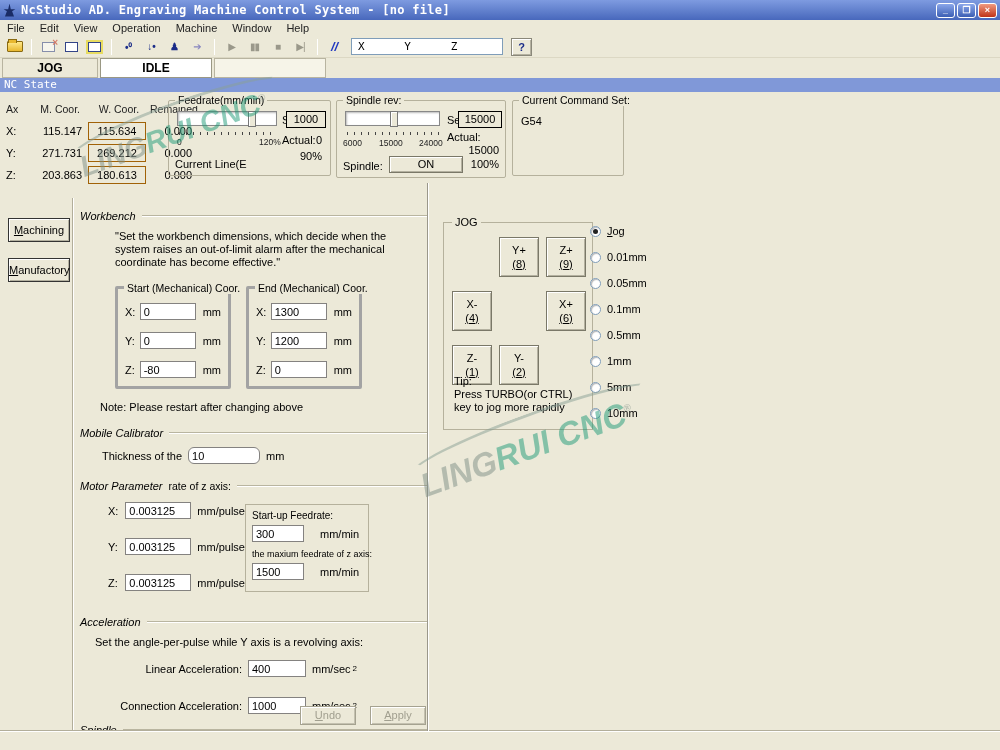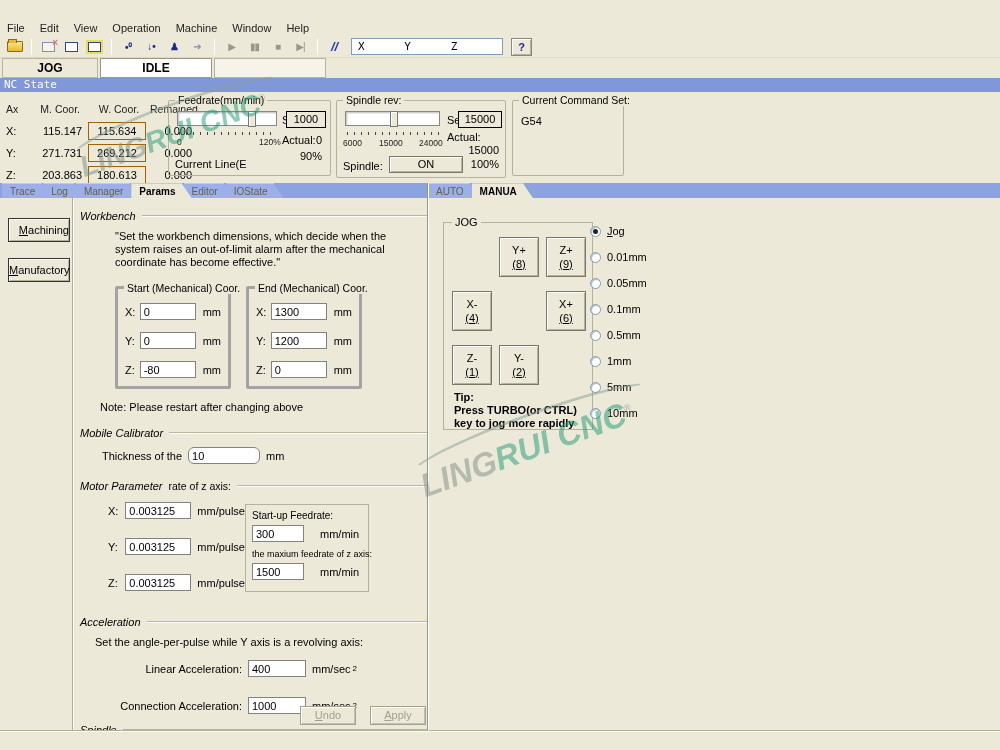--- a/index.html
+++ b/index.html
@@ -68,21 +68,21 @@
 .tabs{position:absolute;top:0;display:flex;height:15px;}
 .tabs-l{left:2px;} .tabs-r{left:428px;}
 .tab{height:15px;line-height:15px;padding:0 16px 0 8px;font-size:10px;color:#62604e;background:#9cafe6;
   clip-path:polygon(0 0,calc(100% - 10px) 0,100% 100%,0 100%);margin-right:-8px;border-top:1px solid #cfccba;}
 .tab.on{background:#ece9d8;color:#000;font-weight:bold;z-index:2;}
 
 .main{position:absolute;top:198px;left:0;right:0;bottom:19px;background:#ece9d8;}
 .vdiv1{position:absolute;left:72px;top:0;bottom:0;border-left:1px solid #b2ae9a;border-right:1px solid #fff;}
 .vdiv2{position:absolute;left:427px;top:-15px;bottom:0;border-left:1px solid #9a978a;border-right:1px solid #fff;z-index:3;}
 .sbtn{position:absolute;left:8px;width:62px;height:24px;background:#ece9d8;border:1px solid #333;
-  box-shadow:inset 1px 1px 0 #fff,inset -1px -1px 0 #b4b1a0;text-align:right;line-height:22px;font-size:11px;}
+  box-shadow:inset 1px 1px 0 #fff,inset -1px -1px 0 #b4b1a0;text-align:center;line-height:22px;font-size:11px;}
 .accel{display:inline-block;}
 .accel::first-letter{text-decoration:underline;}
 
 .pane{position:absolute;left:80px;top:12px;width:347px;}
 .sect{display:flex;align-items:center;gap:6px;margin-top:0;}
 .sect .t{white-space:nowrap;font-style:italic;}
 .sect .sub{font-size:10.5px;white-space:nowrap;}
 .sect::after{content:"";flex:1;height:0;border-top:1px solid #b9b5a0;border-bottom:1px solid #fff;}
 .desc{margin:8px 0 0 35px;width:278px;line-height:13px;}
 .coorwrap{display:flex;gap:15px;margin:17px 0 0 35px;}
@@ -115,40 +115,49 @@
 .arow sup{font-size:8px;margin-left:2px;}
 .actions{position:absolute;left:300px;top:508px;display:flex;gap:14px;}
 .abtn{width:56px;height:19px;background:#ece9d8;border:1px solid #a5a290;
   box-shadow:inset 1px 1px 0 #fff,inset -1px -1px 0 #c4c1b0;color:#a19f8f;text-align:center;line-height:17px;}
 
 .jogbox{position:absolute;left:443px;top:24px;width:150px;height:208px;border:1px solid #b5b19c;}
 .jogbox .lg{position:absolute;top:-7px;left:8px;background:#ece9d8;padding:0 3px;}
 .jbtn{position:absolute;width:40px;height:40px;background:#ece9d8;border:1px solid #7a7868;
   box-shadow:inset 1px 1px 0 #fff,inset -1px -1px 0 #b4b1a0;text-align:center;font-size:11px;padding-top:5px;line-height:14px;}
 .jbtn .k{text-decoration:underline;}
-.tip{position:absolute;left:10px;top:168px;width:135px;line-height:13px;font-weight:bold;}
+.tip{position:absolute;left:10px;top:152px;width:135px;line-height:13px;}
 .steps{position:absolute;left:590px;top:26px;display:flex;flex-direction:column;gap:12px;}
 .step{display:flex;align-items:center;gap:6px;height:14px;}
 .rad{width:11px;height:11px;border-radius:50%;background:#fff;border:1px solid #7f9db9;box-shadow:inset 1px 1px 1px #b8b8b8;position:relative;flex:0 0 auto;}
 .rad.checked::after{content:"";position:absolute;left:2px;top:2px;width:5px;height:5px;border-radius:50%;background:#222;}
 
 .statusbar{position:absolute;left:0;right:0;bottom:0;height:19px;background:#ece9d8;border-top:1px solid #fff;box-shadow:0 -1px 0 #b2ae9a;}
 
 .wm{position:absolute;transform:rotate(-20deg);pointer-events:none;z-index:5;opacity:.5;
   font-style:italic;font-weight:bold;white-space:nowrap;font-family:"Liberation Sans",sans-serif;}
 .wm .b1{color:#7e8e86;} .wm .b2{color:#1f9a78;} .wm sup{font-size:10px;color:#7e8e86;}
 .wm .arc{position:absolute;left:-6px;top:-14px;width:115%;height:34px;border:3px solid transparent;border-top-color:#8aa096;border-radius:50%;}
 .wm1{left:75px;top:118px;font-size:29px;}
 .wm2{left:415px;top:430px;font-size:33px;}
 </style>
 </head>
 <body>
 
 <div id="root">
 
+  <div class="titlebar">
+    <span class="appicon"></span>
+    <span class="apptitle">NcStudio AD. Engraving Machine Control System - [no file]</span>
+    <span class="winbtns">
+      <span class="winbtn">_</span>
+      <span class="winbtn">❐</span>
+      <span class="winbtn close">×</span>
+    </span>
+  </div>
 
   <div class="menubar">
     <span>File</span>
     <span>Edit</span>
     <span>View</span>
     <span>Operation</span>
     <span>Machine</span>
     <span>Window</span>
     <span>Help</span>
   </div>
@@ -248,34 +257,20 @@
       <span class="rtxt" style="left:6px;top:59px;">Spindle:</span>
       <span class="onbtn" style="left:52px;top:55px;width:74px;">ON</span>
     </div>
 
     <div class="gb" style="left:512px;top:8px;width:112px;height:76px;">
       <span class="lg">Current Command Set:</span>
       <span class="rtxt" style="left:8px;top:14px;">G54</span>
     </div>
   </div>
 
-  <div class="tabstrip">
-    <div class="tabs tabs-l">
-      <span class="tab">Trace</span>
-      <span class="tab">Log</span>
-      <span class="tab">Manager</span>
-      <span class="tab on">Params</span>
-      <span class="tab">Editor</span>
-      <span class="tab">IOState</span>
-    </div>
-    <div class="tabs tabs-r">
-      <span class="tab">AUTO</span>
-      <span class="tab on">MANUA</span>
-    </div>
-  </div>
 
   <div class="main">
     <span class="vdiv1"></span>
     <span class="vdiv2"></span>
 
     <span class="sbtn" style="top:20px;"><span class="accel">Machining</span></span>
     <span class="sbtn" style="top:60px;"><span class="accel">Manufactory</span></span>
 
     <div class="pane">
 

